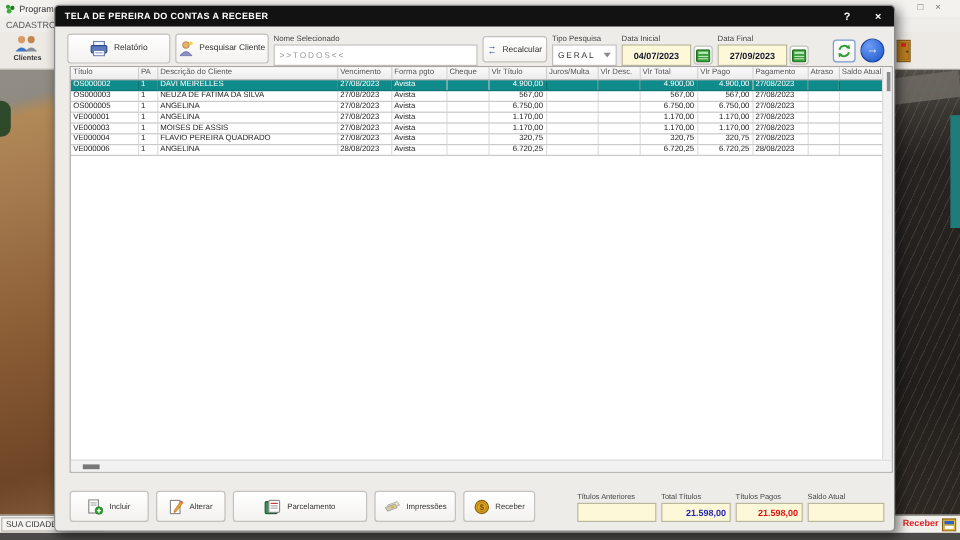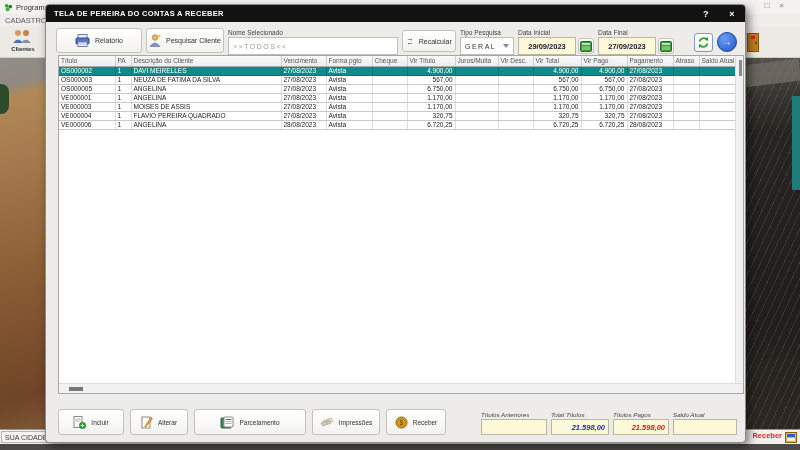--- a/index.html
+++ b/index.html
@@ -67,21 +67,21 @@
   tr.sel td { background:#0f8b8b; color:#fff; border-right-color:#0a7474; border-bottom-color:#0a7474; }
   .vscroll { width:10px; background:#f1f1f1; border-left:1px solid #dcdcdc; position:relative; }
   .vthumb { position:absolute; left:3px; top:4px; width:3px; height:16px; background:#8a8a8a; }
   .hscroll { height:10px; background:#f1f1f1; border-top:1px solid #dcdcdc; position:relative; }
   .hthumb { position:absolute; left:10px; top:3px; width:14px; height:4px; background:#777; }
 
   
   .dlg-bottom { position:absolute; left:12px; right:8px; bottom:7px; height:38px; display:flex; align-items:flex-end; gap:6px; }
   .action-btn { height:26px; font-size:6.5px; }
   .totals { margin-left:auto; display:flex; gap:4px; }
-  .total-group { display:flex; flex-direction:column;font-style:italic; }
+  .total-group { display:flex; flex-direction:column; }
   .total-label { font-size:6.2px; color:#444; margin-bottom:1px; }
   .total-field { background:#fdf9d8; border:1px solid #b9b7a0; height:16px; display:flex; align-items:center; justify-content:flex-end; padding:0 3px; font-size:7.5px; font-weight:bold; }
 </style>
 </head>
 <body>
 
 <div class="bg-titlebar">
   <svg class="bg-logo" viewBox="0 0 10 10">
       <circle cx="3" cy="3" r="2" fill="#2f9e2f"></circle>
       <circle cx="7" cy="4" r="2" fill="#1f7a1f"></circle>
@@ -175,21 +175,21 @@
     <div class="fld-group">
       <span class="fld-label">Tipo Pesquisa</span>
       <div class="txt-field select-field">
         <span>GERAL</span>
         <span class="chevron"></span>
       </div>
     </div>
     <div class="fld-group">
       <span class="fld-label">Data Inicial</span>
       <div class="date-row">
-        <div class="txt-field date-field">29/09/2023</div>
+        <div class="txt-field date-field">04/07/2023</div>
         <button class="btn cal-btn">
           <svg width="12" height="11" viewBox="0 0 12 11">
             <rect x="0.5" y="0.5" width="11" height="10" rx="1" fill="#3a9e3a" stroke="#1f6e1f"></rect>
             <rect x="2" y="2" width="8" height="2" fill="#b7e3b7"></rect>
             <line x1="2" y1="6" x2="10" y2="6" stroke="#d8f0d8" stroke-width="0.8"></line>
             <line x1="2" y1="8" x2="10" y2="8" stroke="#d8f0d8" stroke-width="0.8"></line>
           </svg>
         </button>
       </div>
     </div>

